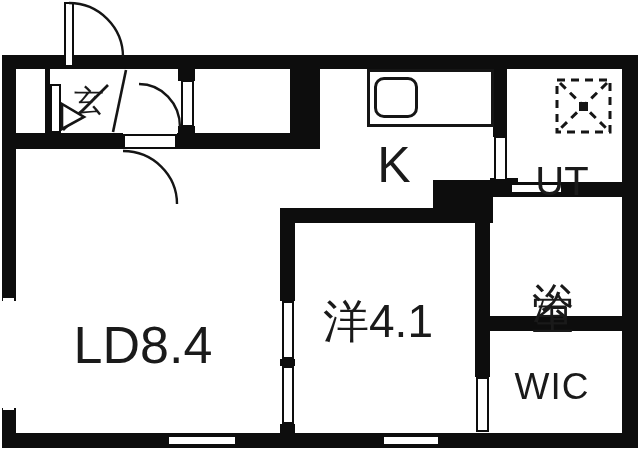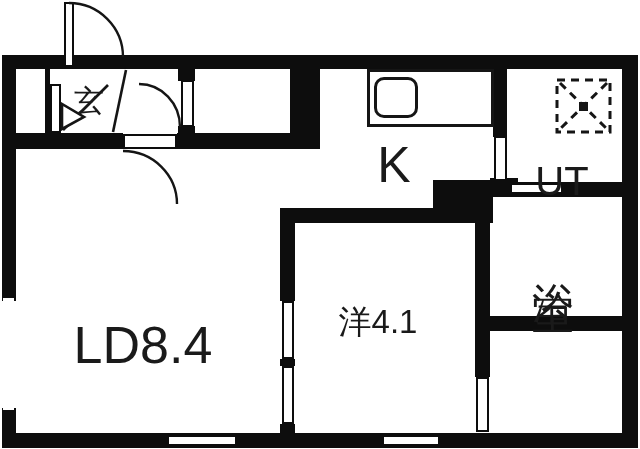--- a/index.html
+++ b/index.html
@@ -13,21 +13,21 @@
   .win{position:absolute;background:#ffffff;border:2px solid #0d0d0d;box-sizing:border-box;}
   .win-v{position:absolute;background:#ffffff;border-top:3px solid #0d0d0d;border-bottom:3px solid #0d0d0d;box-sizing:border-box;}
   .fixture{position:absolute;background:#ffffff;border:3px solid #151515;box-sizing:border-box;}
   .label{position:absolute;transform:translate(-50%,-50%);white-space:nowrap;line-height:1;}
   .lbl-genkan{left:89px;top:101px;font-size:30px;}
   .lbl-wc{left:240px;top:102px;font-size:36px;letter-spacing:2px;}
   .lbl-k{left:394px;top:165px;font-size:50px;}
   .lbl-ut{left:562px;top:157px;font-size:40px;margin-top:24px;}
   .lbl-bath{left:553px;top:257px;font-size:42px;writing-mode:vertical-rl;text-orientation:upright;letter-spacing:8px;}
   .lbl-ld{left:143px;top:301px;font-size:52px;margin-top:44px;}
-  .lbl-yo{left:378px;top:321px;font-size:33px;}
+  .lbl-yo{left:378px;top:321px;font-size:46px;}
   .lbl-wic{left:552px;top:386px;font-size:37px;letter-spacing:1px;}
   svg.overlay{position:absolute;left:0;top:0;width:640px;height:449px;pointer-events:none;}
 </style>
 </head>
 <body>
 
 <div id="plan">
 
   <div class="wall" style="left:2px;top:55px;width:636px;height:14px;"></div>
   <div class="wall" style="left:2px;top:55px;width:14px;height:246px;"></div>
@@ -83,14 +83,15 @@
       <rect x="579" y="102" width="9" height="9" fill="#151515"></rect>
     </g>
   </svg>
 
   <div class="label lbl-genkan">玄</div>
   <div class="label lbl-k">K</div>
   <div class="label lbl-ut">UT</div>
   <div class="label lbl-bath">浴室</div>
   <div class="label lbl-ld">LD8.4</div>
   <div class="label lbl-yo">洋4.1</div>
+  <div class="label lbl-wic">WIC</div>
 
 </div>
 
 </body></html>

